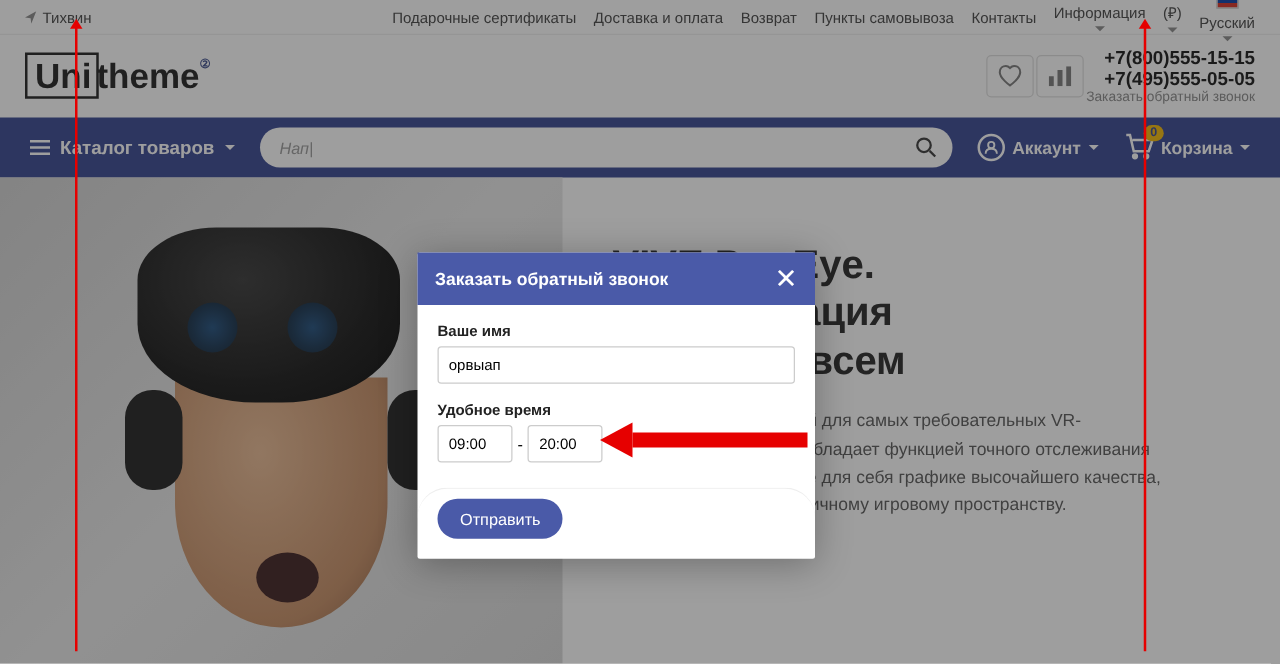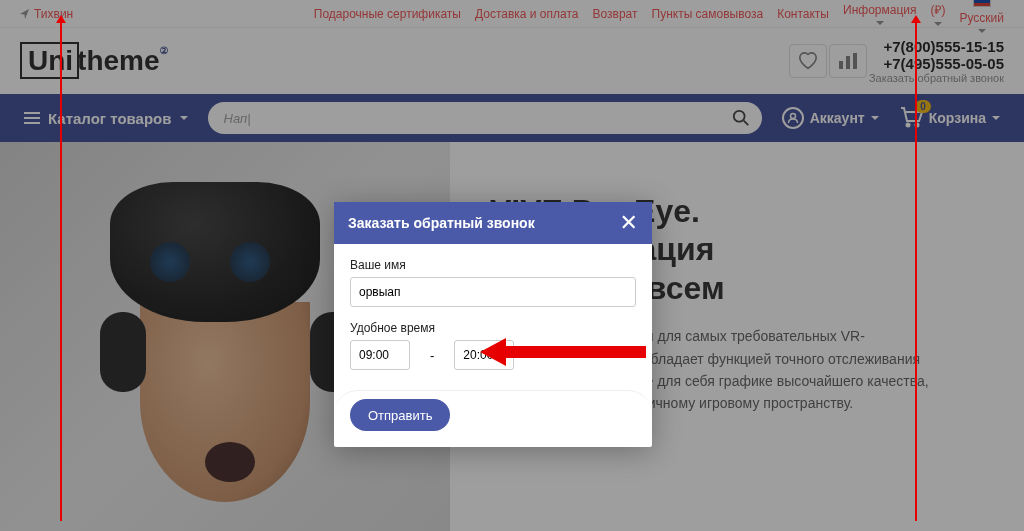--- a/index.html
+++ b/index.html
@@ -1,20 +1,20 @@
 <!DOCTYPE html>
 <html><head>
 <meta charset="utf-8">
 <style>
   * { margin: 0; padding: 0; box-sizing: border-box; }
   body { font-family: Arial, sans-serif; font-size: 13px; width: 1024px; height: 531px; overflow: hidden; position: relative; background: #fff; }
   .page-dimmer { position: absolute; inset: 0; background: rgba(40,40,40,0.45); z-index: 10; }
 
   
-  .topbar { display: flex; align-items: center; height: 28px; padding: 0 20px; color: #ef4444; font-size: 12px; border-bottom: 1px solid #eee; text-align: center; }
+  .topbar { display: flex; align-items: center; height: 28px; padding: 0 20px; color: #404040; font-size: 12px; border-bottom: 1px solid #eee; text-align: center; }
   .topbar .location { display: flex; align-items: center; gap: 4px; }
   .topbar .spacer { flex: 1; }
   .topbar .tlinks { display: flex; gap: 14px; align-items: center; }
   .topbar .tlinks span { cursor: pointer; }
   .dd { display: inline-flex; align-items: center; gap: 4px; flex-direction: column; }
   .caret { width: 0; height: 0; border-left: 4px solid transparent; border-right: 4px solid transparent; border-top: 4px solid #888; }
   .flag { width: 18px; height: 12px; background: linear-gradient(#fff 33%, #0039a6 33% 66%, #d52b1e 66%); border: 1px solid #ccc; }
 
   
   .header { display: flex; align-items: center; padding: 12px 20px; height: 66px; }
@@ -57,25 +57,25 @@
   .hero-text { padding: 50px 40px; color: #222; }
   .hero-text h1 { font-size: 32px; font-weight: 800; line-height: 1.2; }
   .hero-text p { margin-top: 18px; font-size: 14px; color: #555; line-height: 1.6; max-width: 440px; }
 
   
   .modal { position: absolute; left: 334px; top: 202px; width: 318px; background: #fff; z-index: 20; font-size: 13px; border-radius: 2px; box-shadow: 0 4px 30px rgba(0,0,0,.3); }
   .modal-hd { background: #4a5aa8; color: #fff; padding: 10px 14px; display: flex; align-items: center; justify-content: space-between; font-weight: 700; font-size: 14px; }
   .modal-hd .x { font-size: 22px; font-weight: 300; cursor: pointer; line-height: 1; }
   .modal-body { padding: 14px 16px 6px; }
   .modal-body .fld { margin-bottom: 14px; }
-  .modal-body label { display: block; font-weight: 400; font-size: 12px; margin-bottom: 5px; color: #222; }
+  .modal-body label { display: block; font-weight: 700; font-size: 12px; margin-bottom: 5px; color: #222; }
   .modal-body label .req { color: #c00; }
   .modal-body input { width: 100%; height: 30px; border: 1px solid #ccc; border-radius: 3px; padding: 0 8px; font-size: 12px; }
   .modal-body input.focus { border: 1px solid #4a5aa8; box-shadow: 0 0 0 1px #4a5aa8; }
-  .timerow { display: flex; align-items: center; gap: 20px; }
+  .timerow { display: flex; align-items: center; gap: 4px; }
   .timerow input { width: 60px; }
   .modal-ft { padding: 8px 16px 16px; border-top: 1px solid #eee; border-radius: 24px; }
   .submit { background: #4a5aa8; color: #fff; border: none; border-radius: 16px; height: 32px; padding: 0 18px; font-size: 13px; cursor: pointer; }
 
   
   .redline { position: absolute; background: #e60000; z-index: 30; }
   .v1 { left: 60px; top: 21px; width: 2px; height: 500px; }
   .v2 { left: 915px; top: 21px; width: 2px; height: 500px; }
   .ah-up { position: absolute; width: 0; height: 0; border-left: 5px solid transparent; border-right: 5px solid transparent; border-bottom: 8px solid #e60000; z-index: 30; }
   .ah-up.a1 { left: 56px; top: 15px; }

